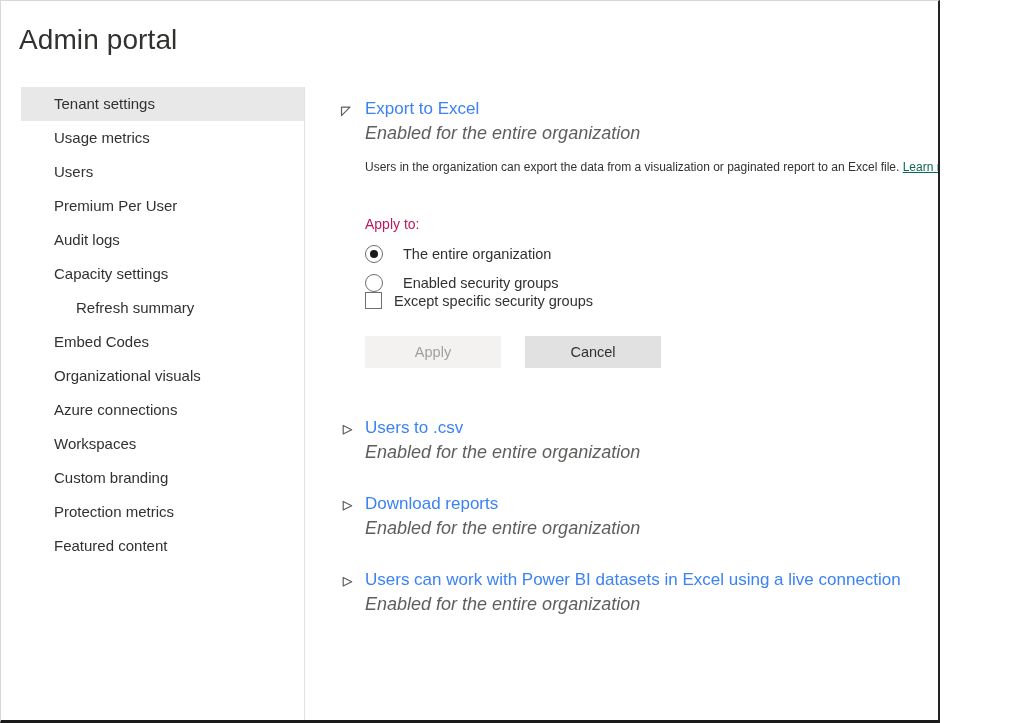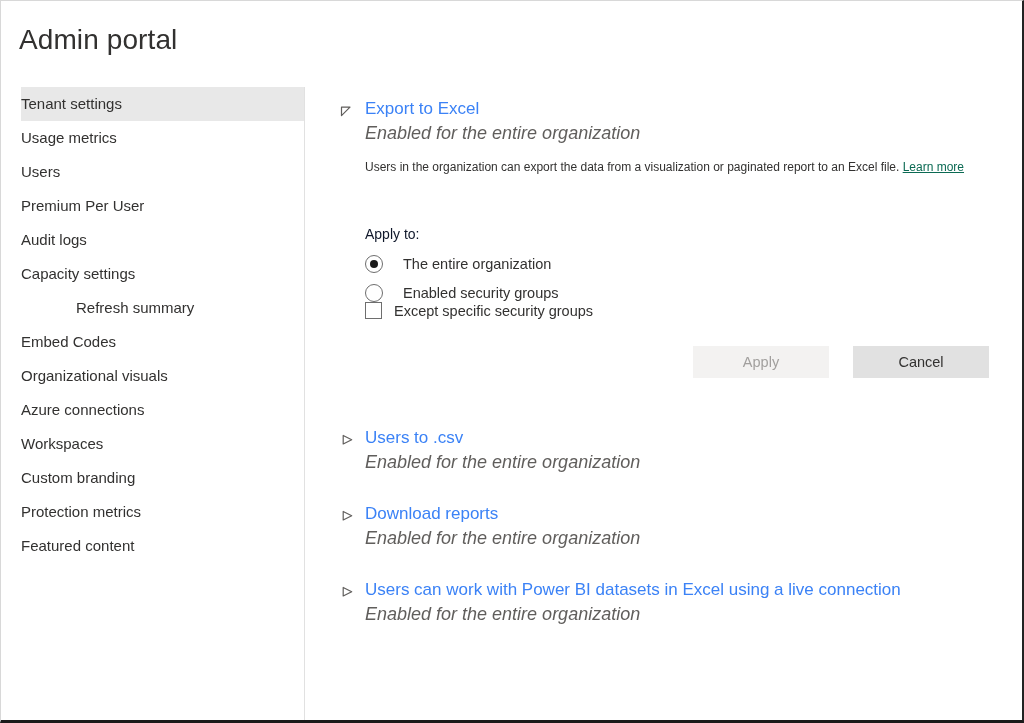--- a/index.html
+++ b/index.html
@@ -7,21 +7,21 @@
     padding: 0;
     background: #ffffff;
   }
   body {
     font-family: "Liberation Sans", sans-serif;
     -webkit-font-smoothing: antialiased;
   }
 
   .page {
     position: relative;
-    width: 1024px;
+    width: 940px;
     height: 723px;
     background: #ffffff;
     box-sizing: border-box;
     border-right: 2px solid #222222;
     border-bottom: 3px solid #1a1a1a;
     border-top: 1px solid #d8d8d8;
     border-left: 1px solid #d8d8d8;
     overflow: hidden;
   }
 
@@ -48,20 +48,21 @@
     position: absolute;
     left: 303px;
     top: 86px;
     width: 1px;
     height: 634px;
     background: #e1e1e1;
   }
   .nav-item {
     height: 34px;
     line-height: 34px;
+    padding-left: 33px;
     font-size: 15px;
     color: #323130;
     cursor: pointer;
     white-space: nowrap;
     box-sizing: border-box;
   }
   .nav-item.selected {
     background: #e8e8e8;
   }
   .nav-item.sub {
@@ -149,23 +150,23 @@
     right: 5px;
   }
   .toggle-label {
     margin-left: 13px;
     font-size: 14.5px;
     color: #323130;
   }
 
   
   .apply-to-label {
-    margin-top: 46px;
+    margin-top: 36px;
     font-size: 14px;
-    color: #0f172a;
+    color: #be185d;
     line-height: 20px;
   }
   .opt-row {
     display: flex;
     align-items: center;
     margin-top: 11px;
     cursor: pointer;
     gap: 8px;
   }
   .radio {
@@ -203,21 +204,20 @@
     border: 1px solid #6e6e6e;
     box-sizing: border-box;
     flex: 0 0 17px;
     background: #ffffff;
   }
 
   
   .btn-row {
     margin-top: 27px;
     display: flex;
-    justify-content: flex-end;
   }
   .btn {
     width: 136px;
     height: 32px;
     border: none;
     font-size: 14.5px;
     font-family: "Liberation Sans", sans-serif;
     cursor: pointer;
     padding: 0;
   }

